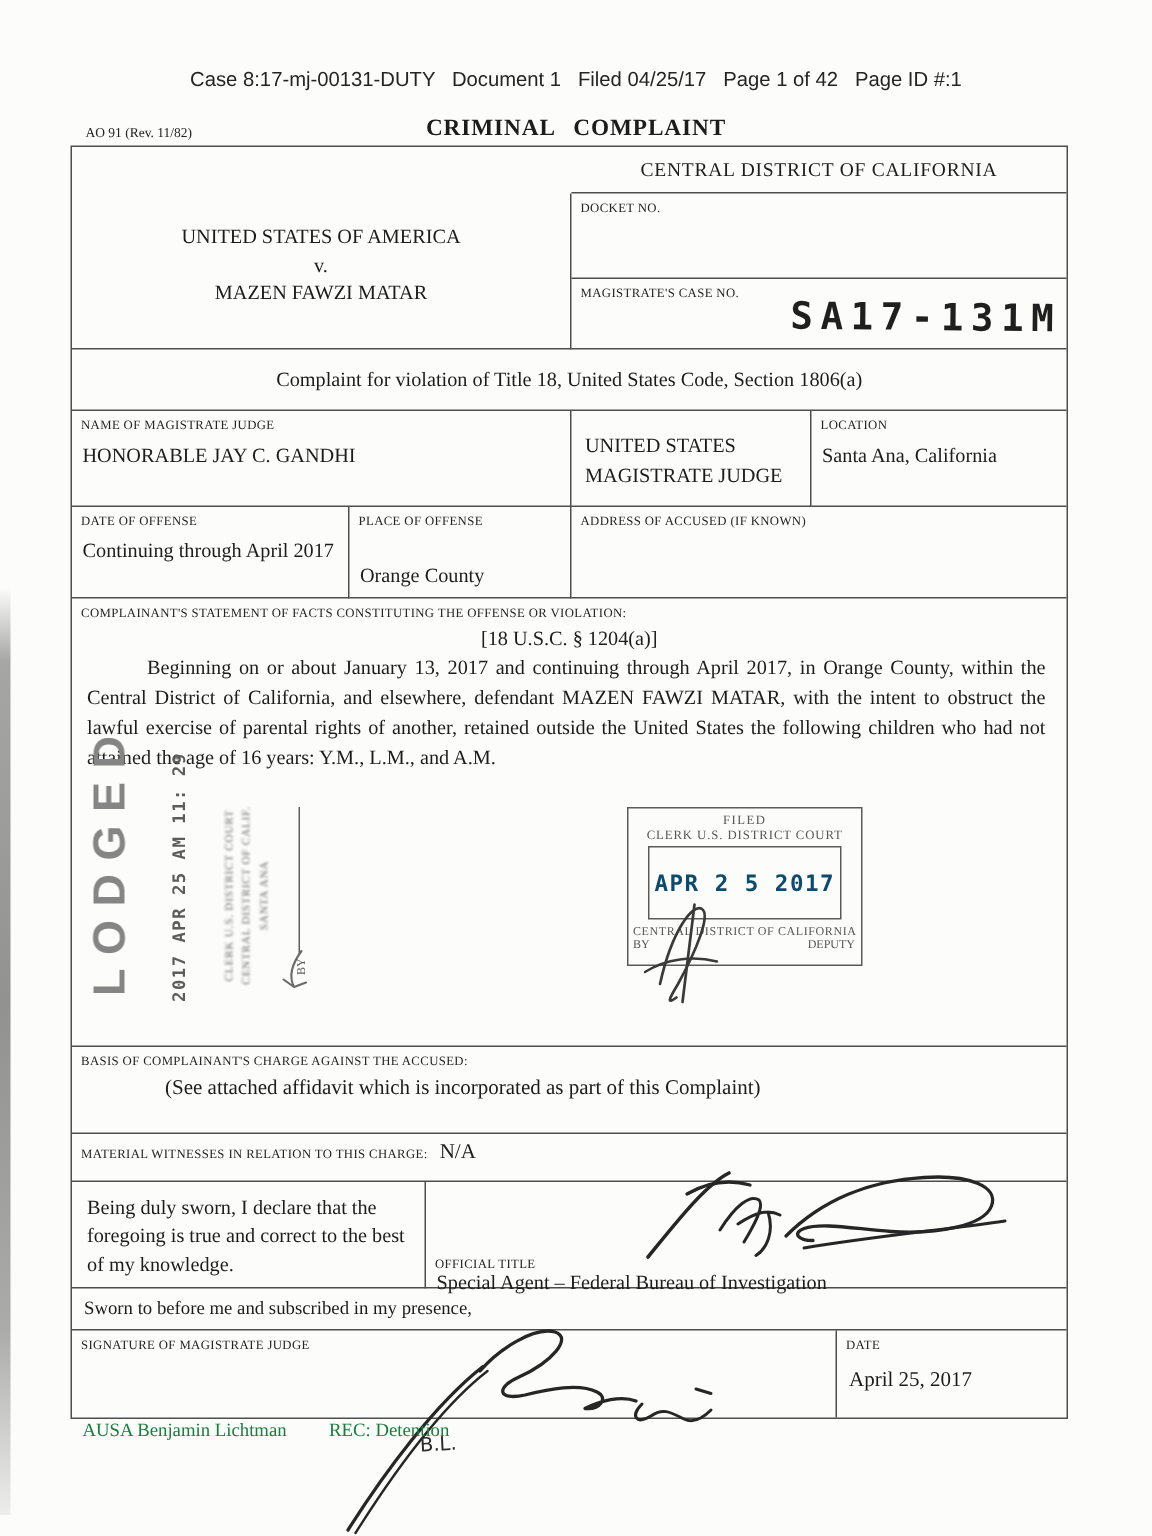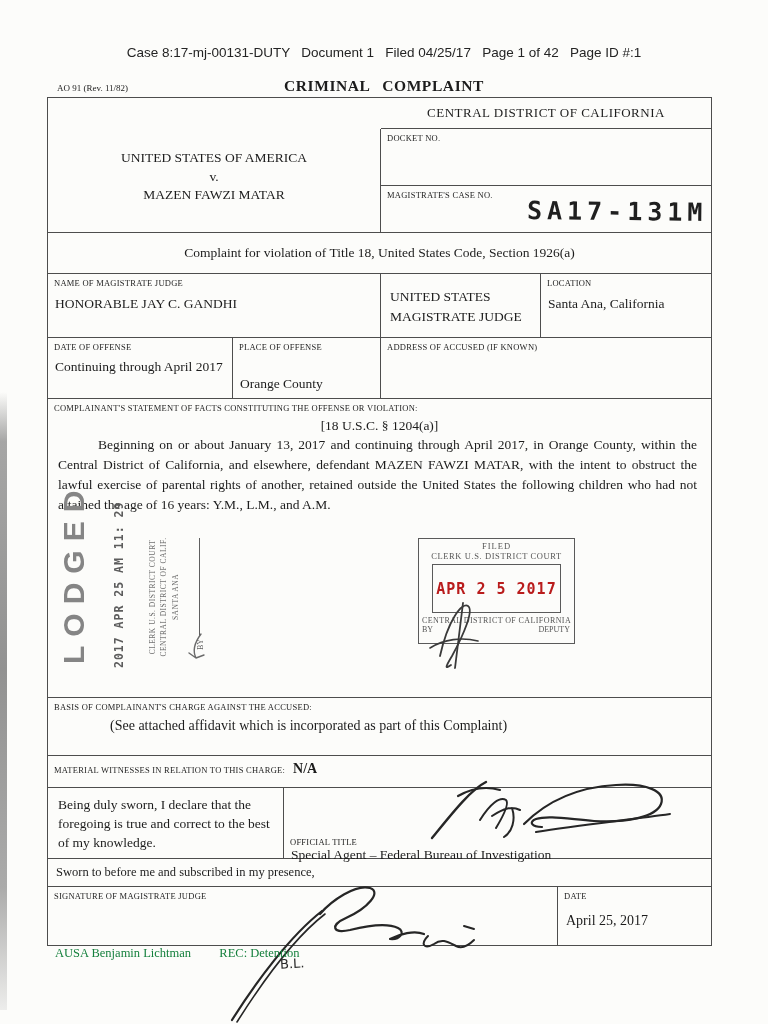--- a/index.html
+++ b/index.html
@@ -23,21 +23,21 @@
   .ctr{text-align:center;}
 
   .court-hdr{font-size:13px;letter-spacing:.5px;padding-top:7px;}
   .parties{padding-top:17px;line-height:1.85;font-size:13.5px;}
   .case-stamp{position:absolute;right:4px;top:11px;font-family:"DejaVu Sans Mono",monospace;
               font-weight:bold;font-size:25px;letter-spacing:5px;color:#1f1f1f;transform:rotate(.6deg);}
   .statute{text-align:center;font-size:13.5px;margin-top:5px;}
   .stmt-body{font-size:13.5px;line-height:1.48;padding:1px 14px 0 10px;text-indent:40px;text-align:justify;}
   .basis-val{font-size:14px;padding-left:62px;margin-top:6px;}
   .wit-row{display:flex;align-items:baseline;gap:8px;padding-top:5px;}
-  .wit-val{font-size:14px;font-weight:bold;}
+  .wit-val{font-size:14px;}
   .decl{font-size:13.5px;line-height:1.4;padding:8px 8px 0 10px;}
   .comp-name{font-weight:bold;font-size:14px;letter-spacing:.3px;padding-left:7px;margin-top:2px;}
   .sworn{font-size:12.5px;padding:6px 0 0 8px;}
   .date-val{font-size:14px;padding-left:8px;margin-top:12px;}
   .footer-line{left:55px;top:946px;font-size:12.5px;color:#15803d;z-index:4;}
   .initials{left:280px;top:956px;font-size:13px;font-family:"DejaVu Sans",sans-serif;
             transform:rotate(-3deg);color:#2a2a2a;z-index:4;}
 
   
   .rot{transform:rotate(-90deg);transform-origin:0 0;white-space:nowrap;position:absolute;z-index:2;}
@@ -50,21 +50,21 @@
   .lodged-by{left:196px;top:650px;font-size:8px;color:#5f5f5f;}
   .lodged-by .rule{display:inline-block;width:98px;border-top:1.3px solid #5f5f5f;vertical-align:3px;margin-left:3px;}
 
   
   .filed{left:418px;top:538px;width:157px;height:106px;border:1.5px solid #5a5a5a;color:#565656;
          z-index:2;filter:blur(.2px);box-sizing:border-box;}
   .filed .l1{font-size:8.5px;text-align:center;margin-top:2px;letter-spacing:1px;}
   .filed .l2{font-size:8.5px;text-align:center;letter-spacing:.6px;}
   .filed .inner{margin:3px 13px 0 13px;height:47px;border:1.2px solid #5a5a5a;display:flex;
                 align-items:center;justify-content:center;font-family:"DejaVu Sans Mono",monospace;
-                font-size:15px;font-weight:bold;letter-spacing:1px;color:#b91c1c;}
+                font-size:15px;font-weight:bold;letter-spacing:1px;color:#0c4a6e;}
   .filed .l3{font-size:8px;text-align:center;margin-top:3px;letter-spacing:.4px;}
   .filed .l4{font-size:8px;display:flex;justify-content:space-between;padding:0 4px 0 3px;}
 
   svg.sig{position:absolute;overflow:visible;z-index:3;}
   svg.sig path{fill:none;stroke:#262626;stroke-linecap:round;stroke-linejoin:round;}
 
   .scan-strip{left:0;top:392px;width:7px;height:618px;z-index:5;
       background:linear-gradient(to bottom,rgba(120,120,120,0),rgba(95,95,95,.55) 8%,
                  rgba(75,75,75,.6) 45%,rgba(90,90,90,.5) 80%,rgba(150,150,150,.15));}
 </style>
@@ -88,21 +88,21 @@
     </div>
     <div class="cell bb" style="left:333px;top:31px;width:330px;height:57px">
       <div class="lb">DOCKET NO.</div>
       <div class="val"></div>
     </div>
     <div class="cell bb" style="left:333px;top:88px;width:330px;height:47px">
       <div class="lb">MAGISTRATE'S CASE NO.</div>
       <span class="case-stamp">SA17-131M</span>
     </div>
 
-    <div class="cell bb ctr" style="left:0;top:135px;width:663px;height:41px;font-size:13.5px;padding-top:12px">Complaint for violation of Title 18, United States Code, Section 1926(a)</div>
+    <div class="cell bb ctr" style="left:0;top:135px;width:663px;height:41px;font-size:13.5px;padding-top:12px">Complaint for violation of Title 18, United States Code, Section 1806(a)</div>
 
     <div class="cell br bb" style="left:0;top:176px;width:333px;height:64px">
       <div class="lb">NAME OF MAGISTRATE JUDGE</div>
       <div class="val" style="margin-top:8px">HONORABLE JAY C. GANDHI</div>
     </div>
     <div class="cell br bb" style="left:333px;top:176px;width:160px;height:64px">
       <div style="font-size:13.5px;line-height:1.5;padding:13px 0 0 9px">UNITED STATES MAGISTRATE JUDGE</div>
     </div>
     <div class="cell bb" style="left:493px;top:176px;width:170px;height:64px">
       <div class="lb">LOCATION</div>

